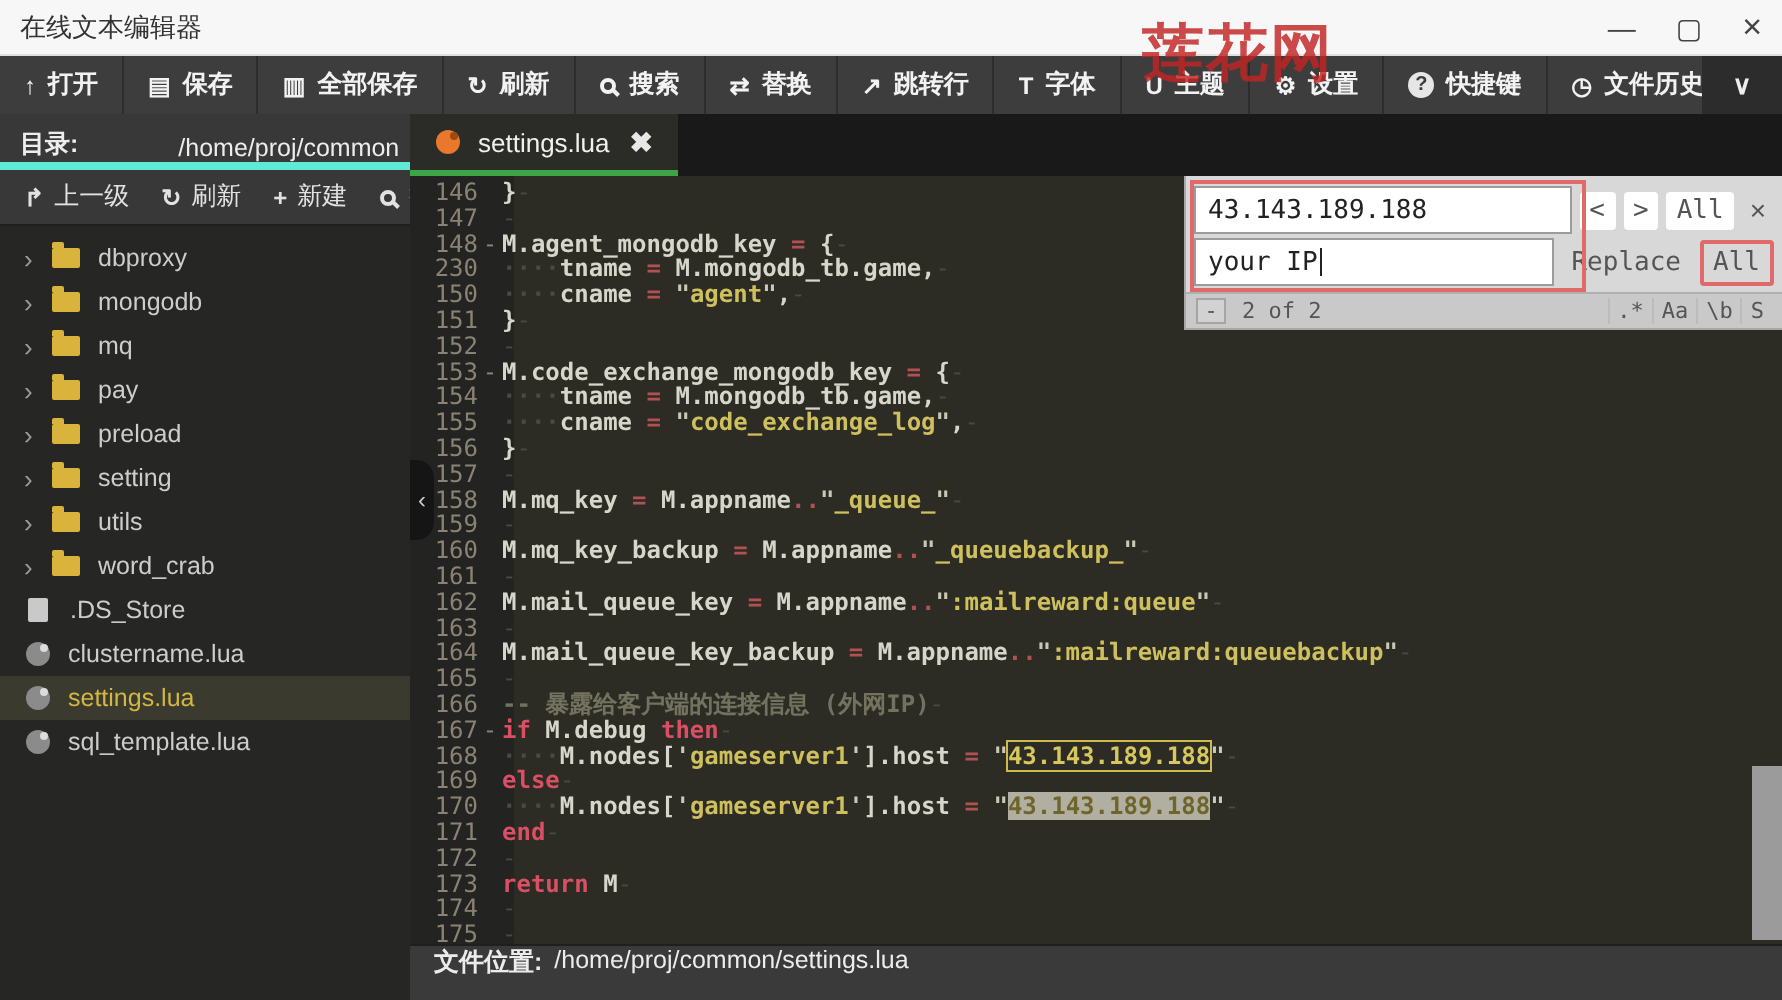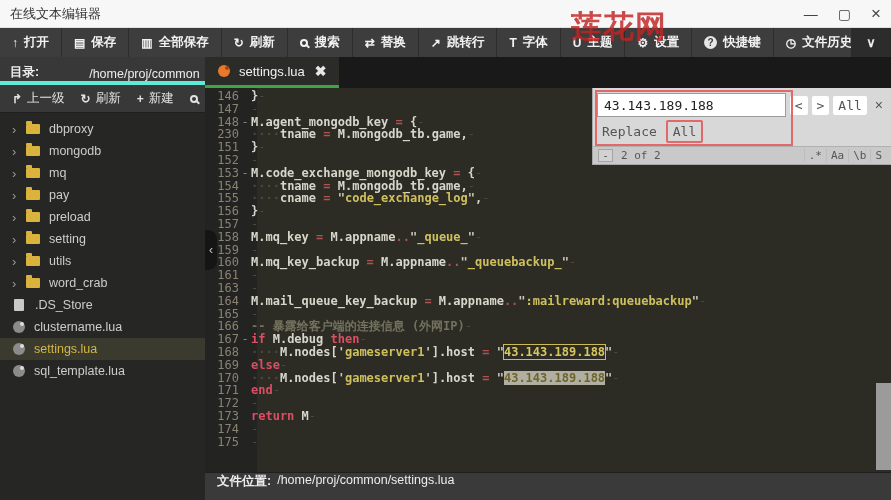--- a/index.html
+++ b/index.html
@@ -290,31 +290,33 @@
       </div>
     </div>
 
     <div class="editor-body">
       <div class="gutter-bg"></div>
       <div class="code-lines" id="code-lines">
           <div class="code-line"><span class="ln">146</span><span class="fold"></span><span class="src"><span class="tk-v">}</span><span class="tk-e">-</span></span></div>
           <div class="code-line"><span class="ln">147</span><span class="fold"></span><span class="src"><span class="tk-e">-</span></span></div>
           <div class="code-line"><span class="ln">148</span><span class="fold">-</span><span class="src"><span class="tk-v">M.agent_mongodb_key</span><span class="tk-o"> = </span><span class="tk-v">{</span><span class="tk-e">-</span></span></div>
           <div class="code-line"><span class="ln">230</span><span class="fold"></span><span class="src"><span class="tk-w">····</span><span class="tk-v">tname</span><span class="tk-o"> = </span><span class="tk-v">M.mongodb_tb.game,</span><span class="tk-e">-</span></span></div>
+          <div class="code-line"><span class="ln">150</span><span class="fold"></span><span class="src"><span class="tk-w">····</span><span class="tk-v">cname</span><span class="tk-o"> = </span><span class="tk-q">"</span><span class="tk-s">agent</span><span class="tk-q">"</span><span class="tk-v">,</span><span class="tk-e">-</span></span></div>
           <div class="code-line"><span class="ln">151</span><span class="fold"></span><span class="src"><span class="tk-v">}</span><span class="tk-e">-</span></span></div>
           <div class="code-line"><span class="ln">152</span><span class="fold"></span><span class="src"><span class="tk-e">-</span></span></div>
           <div class="code-line"><span class="ln">153</span><span class="fold">-</span><span class="src"><span class="tk-v">M.code_exchange_mongodb_key</span><span class="tk-o"> = </span><span class="tk-v">{</span><span class="tk-e">-</span></span></div>
           <div class="code-line"><span class="ln">154</span><span class="fold"></span><span class="src"><span class="tk-w">····</span><span class="tk-v">tname</span><span class="tk-o"> = </span><span class="tk-v">M.mongodb_tb.game,</span><span class="tk-e">-</span></span></div>
           <div class="code-line"><span class="ln">155</span><span class="fold"></span><span class="src"><span class="tk-w">····</span><span class="tk-v">cname</span><span class="tk-o"> = </span><span class="tk-q">"</span><span class="tk-s">code_exchange_log</span><span class="tk-q">"</span><span class="tk-v">,</span><span class="tk-e">-</span></span></div>
           <div class="code-line"><span class="ln">156</span><span class="fold"></span><span class="src"><span class="tk-v">}</span><span class="tk-e">-</span></span></div>
           <div class="code-line"><span class="ln">157</span><span class="fold"></span><span class="src"><span class="tk-e">-</span></span></div>
           <div class="code-line"><span class="ln">158</span><span class="fold"></span><span class="src"><span class="tk-v">M.mq_key</span><span class="tk-o"> = </span><span class="tk-v">M.appname</span><span class="tk-o">..</span><span class="tk-q">"</span><span class="tk-s">_queue_</span><span class="tk-q">"</span><span class="tk-e">-</span></span></div>
           <div class="code-line"><span class="ln">159</span><span class="fold"></span><span class="src"><span class="tk-e">-</span></span></div>
           <div class="code-line"><span class="ln">160</span><span class="fold"></span><span class="src"><span class="tk-v">M.mq_key_backup</span><span class="tk-o"> = </span><span class="tk-v">M.appname</span><span class="tk-o">..</span><span class="tk-q">"</span><span class="tk-s">_queuebackup_</span><span class="tk-q">"</span><span class="tk-e">-</span></span></div>
           <div class="code-line"><span class="ln">161</span><span class="fold"></span><span class="src"><span class="tk-e">-</span></span></div>
+          <div class="code-line"><span class="ln">162</span><span class="fold"></span><span class="src"><span class="tk-v">M.mail_queue_key</span><span class="tk-o"> = </span><span class="tk-v">M.appname</span><span class="tk-o">..</span><span class="tk-q">"</span><span class="tk-s">:mailreward:queue</span><span class="tk-q">"</span><span class="tk-e">-</span></span></div>
           <div class="code-line"><span class="ln">163</span><span class="fold"></span><span class="src"><span class="tk-e">-</span></span></div>
           <div class="code-line"><span class="ln">164</span><span class="fold"></span><span class="src"><span class="tk-v">M.mail_queue_key_backup</span><span class="tk-o"> = </span><span class="tk-v">M.appname</span><span class="tk-o">..</span><span class="tk-q">"</span><span class="tk-s">:mailreward:queuebackup</span><span class="tk-q">"</span><span class="tk-e">-</span></span></div>
           <div class="code-line"><span class="ln">165</span><span class="fold"></span><span class="src"><span class="tk-e">-</span></span></div>
           <div class="code-line"><span class="ln">166</span><span class="fold"></span><span class="src"><span class="tk-c">-- 暴露给客户端的连接信息 (外网IP)</span><span class="tk-e">-</span></span></div>
           <div class="code-line"><span class="ln">167</span><span class="fold">-</span><span class="src"><span class="tk-k">if</span><span class="tk-v"> M.debug </span><span class="tk-k">then</span><span class="tk-e">-</span></span></div>
           <div class="code-line"><span class="ln">168</span><span class="fold"></span><span class="src"><span class="tk-w">····</span><span class="tk-v">M.nodes[</span><span class="tk-q">'</span><span class="tk-s">gameserver1</span><span class="tk-q">'</span><span class="tk-v">].host</span><span class="tk-o"> = </span><span class="tk-q">"</span><span class="tk-m1">43.143.189.188</span><span class="tk-q">"</span><span class="tk-e">-</span></span></div>
           <div class="code-line"><span class="ln">169</span><span class="fold"></span><span class="src"><span class="tk-k">else</span><span class="tk-e">-</span></span></div>
           <div class="code-line"><span class="ln">170</span><span class="fold"></span><span class="src"><span class="tk-w">····</span><span class="tk-v">M.nodes[</span><span class="tk-q">'</span><span class="tk-s">gameserver1</span><span class="tk-q">'</span><span class="tk-v">].host</span><span class="tk-o"> = </span><span class="tk-q">"</span><span class="tk-m2">43.143.189.188</span><span class="tk-q">"</span><span class="tk-e">-</span></span></div>
           <div class="code-line"><span class="ln">171</span><span class="fold"></span><span class="src"><span class="tk-k">end</span><span class="tk-e">-</span></span></div>
           <div class="code-line"><span class="ln">172</span><span class="fold"></span><span class="src"><span class="tk-e">-</span></span></div>
@@ -330,20 +332,23 @@
           <div class="sp-row">
             <div class="sp-input">
               <span>43.143.189.188</span>
             </div>
             <span class="sp-btn boxed">&lt;</span>
             <span class="sp-btn boxed">&gt;</span>
             <span class="sp-btn boxed">All</span>
             <span class="sp-close">×</span>
           </div>
           <div class="sp-row">
+            <div class="sp-input">
+              <span>your IP</span><span class="caret"></span>
+            </div>
             <span class="sp-btn">Replace</span>
             <span class="sp-btn red">All</span>
           </div>
           <div class="red-overlay"></div>
         </div>
         <div class="sp-status">
           <span class="sp-minus">-</span>
           <span>2 of 2</span>
           <span class="sp-opts" id="sp-opts">
               <span class="sp-opt">.*</span>

